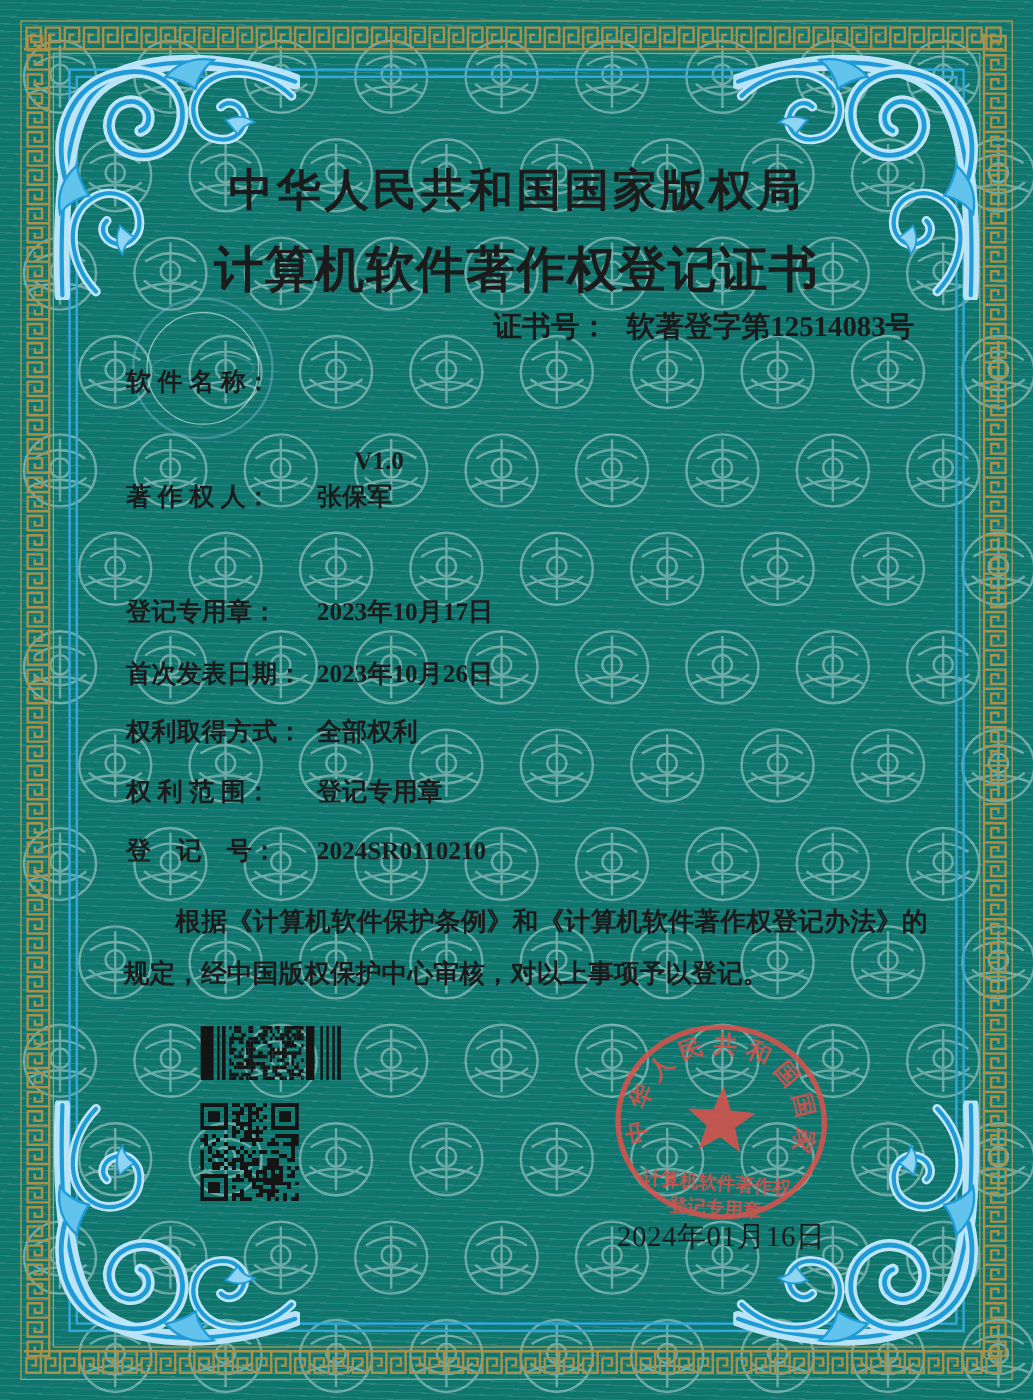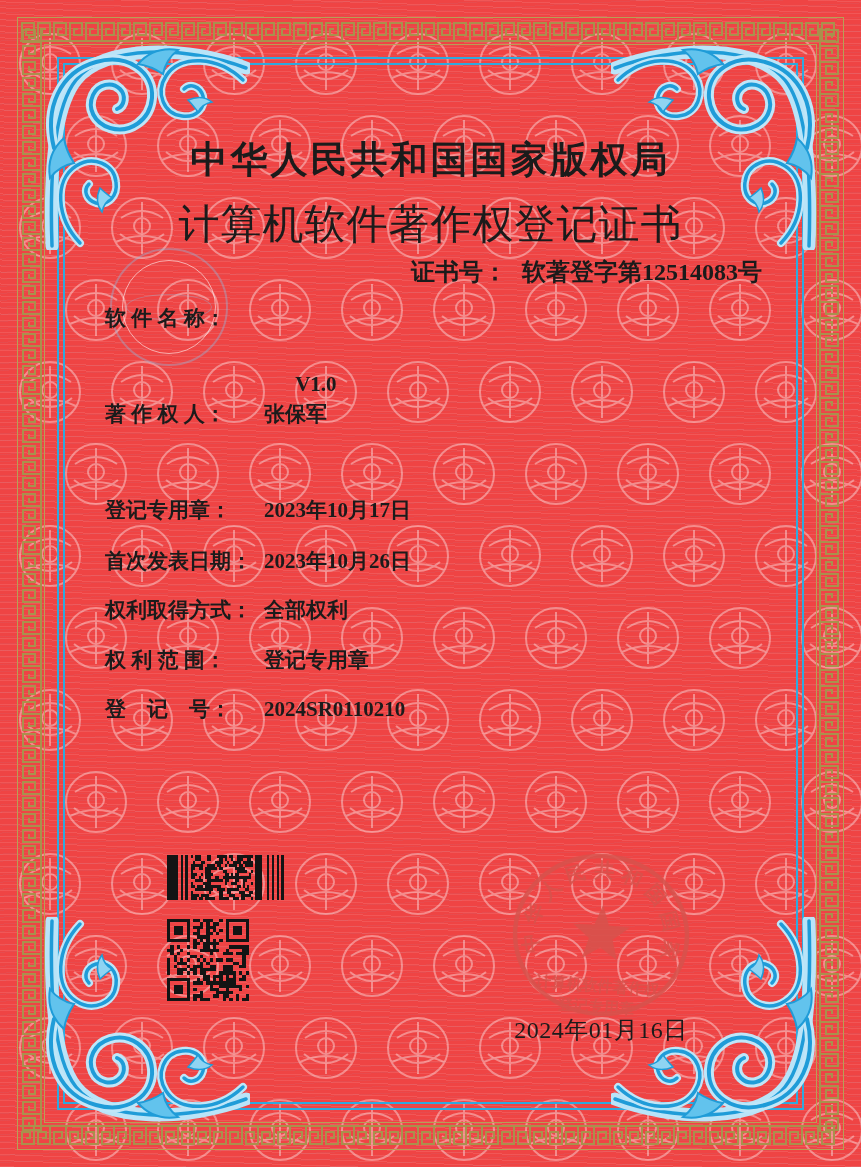--- a/index.html
+++ b/index.html
@@ -1,19 +1,19 @@
 <!DOCTYPE html>
 <html><head>
 <meta charset="utf-8">
 <style>
   html,body{margin:0;padding:0;background:#ffffff;}
   .cert{
     position:relative;
     width:861px;height:1167px;
-    background:#ef4444;
+    background:#0f766e;
     overflow:hidden;
     font-family:"Liberation Serif","DejaVu Serif",serif;
     color:#1b1b1b;
   }
   
   .cert .texture{
     position:absolute;inset:0;z-index:1;pointer-events:none;
     background:
       repeating-linear-gradient(2deg, rgba(255,255,255,.10) 0 1px, rgba(255,255,255,0) 1px 6px),
       repeating-linear-gradient(-3deg, rgba(120,170,210,.07) 0 1px, rgba(255,255,255,0) 1px 7px);
@@ -32,21 +32,21 @@
   .emboss{
     position:absolute;left:110px;top:248px;width:114px;height:114px;border-radius:50%;
     border:2px solid rgba(140,190,228,.55);z-index:1;opacity:.7;pointer-events:none;
   }
   .emboss i{position:absolute;inset:10px;border-radius:50%;border:1px solid rgba(255,255,255,.8);display:block;}
   .emboss em{position:absolute;left:14px;right:14px;top:44px;height:24px;border-radius:50%;
     border:1px solid rgba(140,190,228,.5);display:block;}
 
   .heading{position:absolute;left:80px;right:80px;top:138px;text-align:center;z-index:4;}
   .issuer{font-size:37px;font-weight:bold;letter-spacing:3px;line-height:44px;}
-  .doctitle{font-size:41px;font-weight:normal;letter-spacing:1px;line-height:46px;margin-top:19px;}
+  .doctitle{font-size:41px;font-weight:bold;letter-spacing:1px;line-height:46px;margin-top:19px;}
   .certno{position:absolute;top:256px;right:99px;font-size:24px;font-weight:bold;z-index:4;}
   .certno .lab{margin-right:15px;}
 
   .field-row{position:absolute;left:0;width:780px;z-index:4;font-size:21px;font-weight:bold;line-height:33px;}
   .flabel{position:absolute;left:105px;white-space:pre;}
   .fvalue{position:absolute;left:264px;white-space:pre;}
   .row-name{top:302px;} .row-author{top:398px;} .row-dev{top:494px;}
   .row-pub{top:545px;} .row-method{top:594px;} .row-scope{top:644px;} .row-reg{top:693px;}
 
   .statement{
@@ -526,20 +526,21 @@
   </div>
   <div class="field-row row-scope">
     <span class="flabel">权 利 范 围：</span>
     <span class="fvalue">登记专用章</span>
   </div>
   <div class="field-row row-reg">
     <span class="flabel">登　记　号：</span>
     <span class="fvalue">2024SR0110210</span>
   </div>
 
+  <div class="statement">根据《计算机软件保护条例》和《计算机软件著作权登记办法》的规定，经中国版权保护中心审核，对以上事项予以登记。</div>
 
   <svg id="barcode-svg" class="barcode" width="128" height="45" viewBox="0 0 128 45">
       <rect x="0" y="0" width="11" height="45" fill="#141414"></rect>
       <rect x="14" y="0" width="2" height="45" fill="#141414"></rect>
       <rect x="18" y="0" width="3" height="45" fill="#141414"></rect>
       <rect x="24" y="0" width="2" height="3" fill="#141414"></rect>
       <rect x="28" y="0" width="4" height="3" fill="#141414"></rect>
       <rect x="32" y="0" width="2" height="3" fill="#141414"></rect>
       <rect x="40" y="0" width="4" height="3" fill="#141414"></rect>
       <rect x="50" y="0" width="2" height="3" fill="#141414"></rect>

